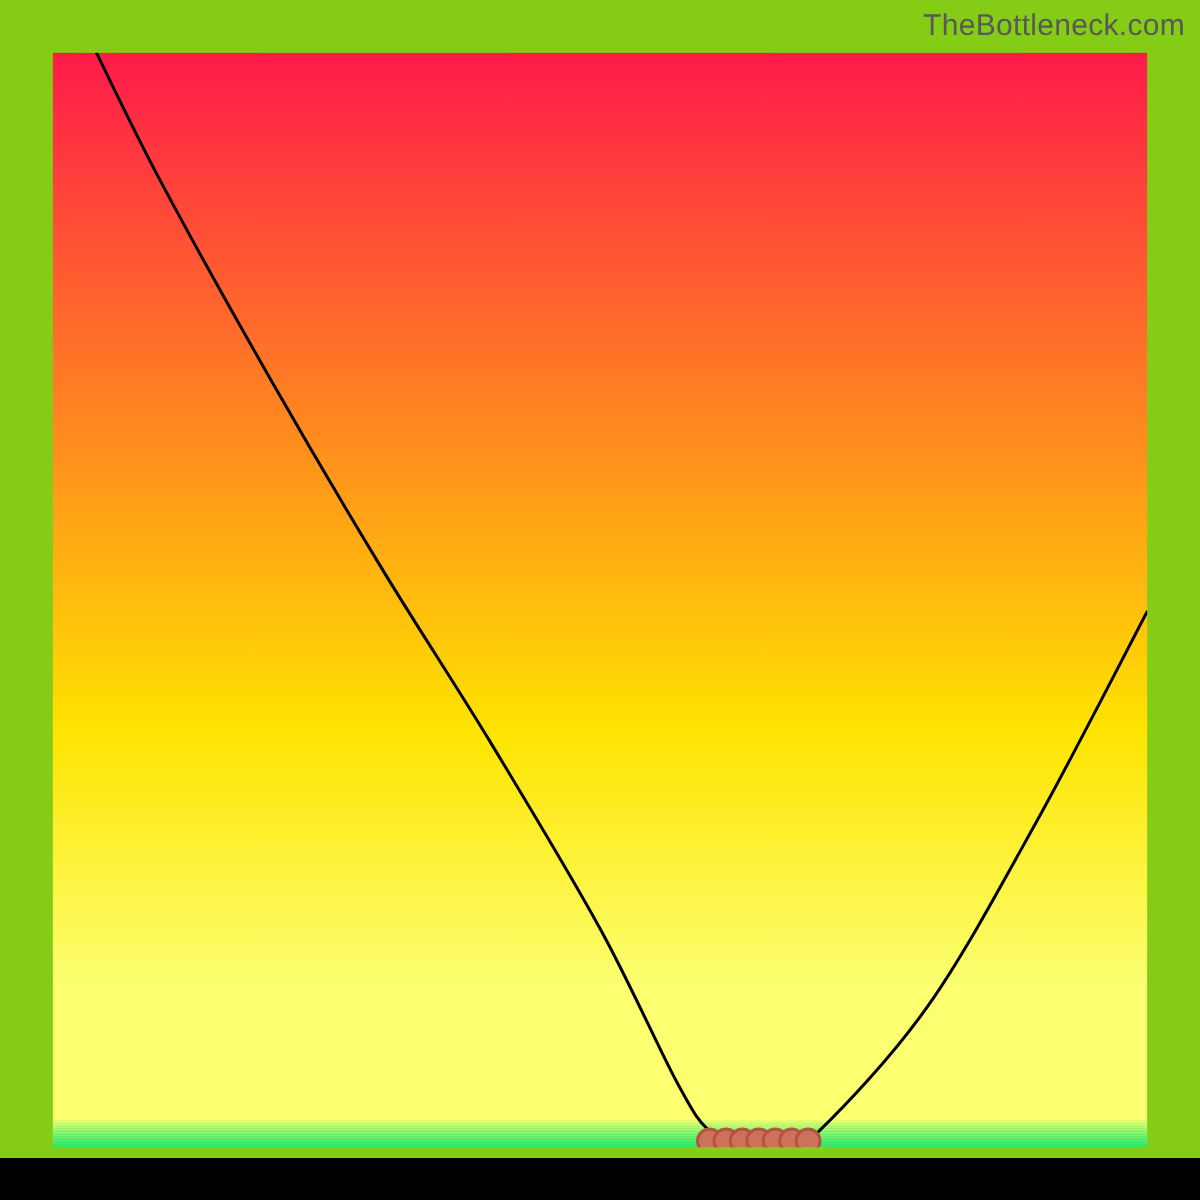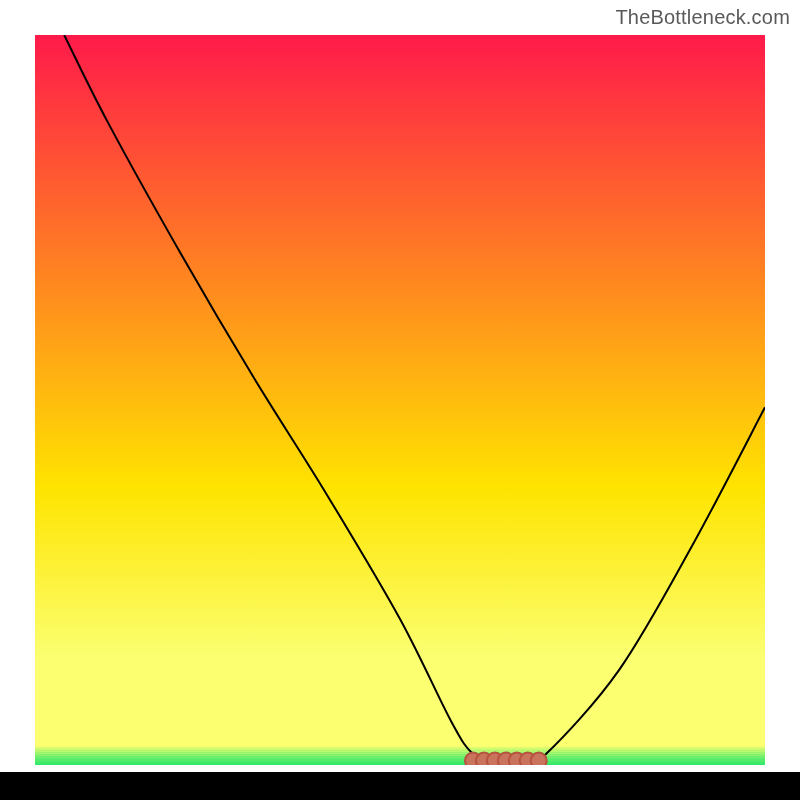--- a/index.html
+++ b/index.html
@@ -7,21 +7,21 @@
     padding: 0;
     width: 800px;
     height: 800px;
     background: #000;
     font-family: Arial, sans-serif;
     position: relative;
   }
   .outer {
     width: 800px;
     height: 772px;
-    background: #ffffff;
+    background: #84cc16;
     position: relative;
   }
   .plot {
     position: absolute;
     left: 35px;
     top: 35px;
     width: 730px;
     height: 730px;
     overflow: hidden;
   }

